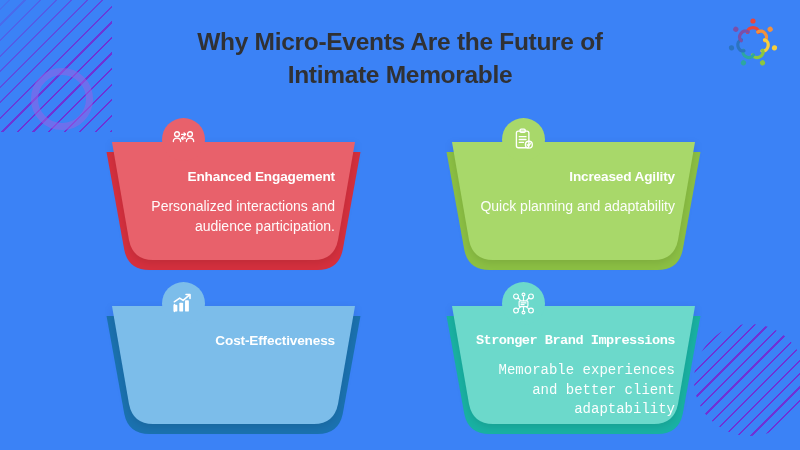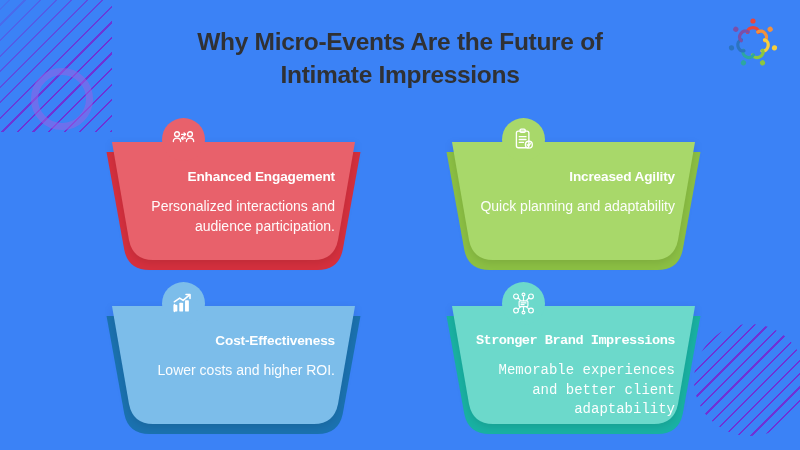--- a/index.html
+++ b/index.html
@@ -128,21 +128,21 @@
           <g transform="translate(29.67,33.79) rotate(308.6)">
             <path d="M-9,9 C-9,-1.5 9,-1.5 9,9" fill="none" stroke="#7b4fa8" stroke-width="5.2" stroke-linecap="round"></path>
             <circle cx="0" cy="-9.5" r="4.2" fill="#7b4fa8"></circle>
           </g>
         </g>
     </svg>
   </div>
 
   <div id="title" style="color: rgb(48, 49, 52);">
     <span class="l">Why Micro-Events Are the Future of</span>
-    <span class="l">Intimate Impressions</span>
+    <span class="l">Intimate Memorable</span>
   </div>
 
   <div class="card" id="card-0">
     <div class="back">
       <svg viewBox="0 0 243 122" preserveAspectRatio="none">
         <path d="M0,0 H243 L226,98 Q222,118 202,118 H41 Q21,118 17,98 Z" fill="#d5303e"></path>
       </svg>
     </div>
     <div class="front">
       <svg viewBox="0 0 243 122" preserveAspectRatio="none">
@@ -211,21 +211,20 @@
         <path d="M2.6 20.4V13"></path>
         <rect x="1.6" y="13.4" width="4" height="7" rx="0.9" fill="#fff" stroke="none"></rect>
         <rect x="7.6" y="11.2" width="4" height="9.2" rx="0.9" fill="#fff" stroke="none"></rect>
         <rect x="13.6" y="8.6" width="4" height="11.8" rx="0.9" fill="#fff" stroke="none"></rect>
         <path d="M2.4 10.2L8 6.4l3.6 2.4 6.4-5.6" stroke-width="1.6"></path>
         <path d="M14.6 2.6h4.2v4.1" stroke-width="1.6"></path>
       </svg>
     </div>
     <div class="ctext">
       <div class="ctitle">Cost-Effectiveness</div>
-      <div class="cdesc">Lower costs and higher ROI.</div>
     </div>
   </div>
 
   <div class="card" id="card-3">
     <div class="back">
       <svg viewBox="0 0 243 122" preserveAspectRatio="none">
         <path d="M0,0 H243 L226,98 Q222,118 202,118 H41 Q21,118 17,98 Z" fill="#19b2a3"></path>
       </svg>
     </div>
     <div class="front">

